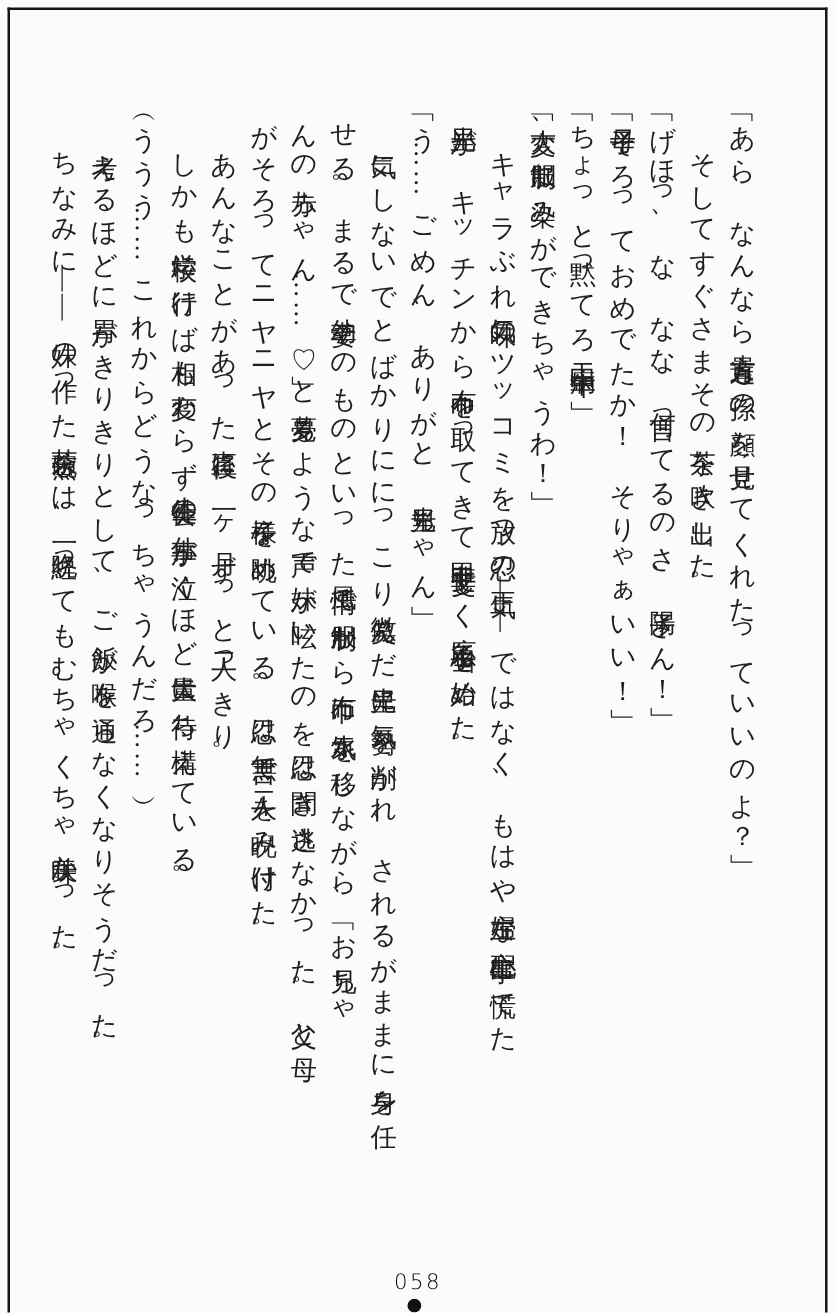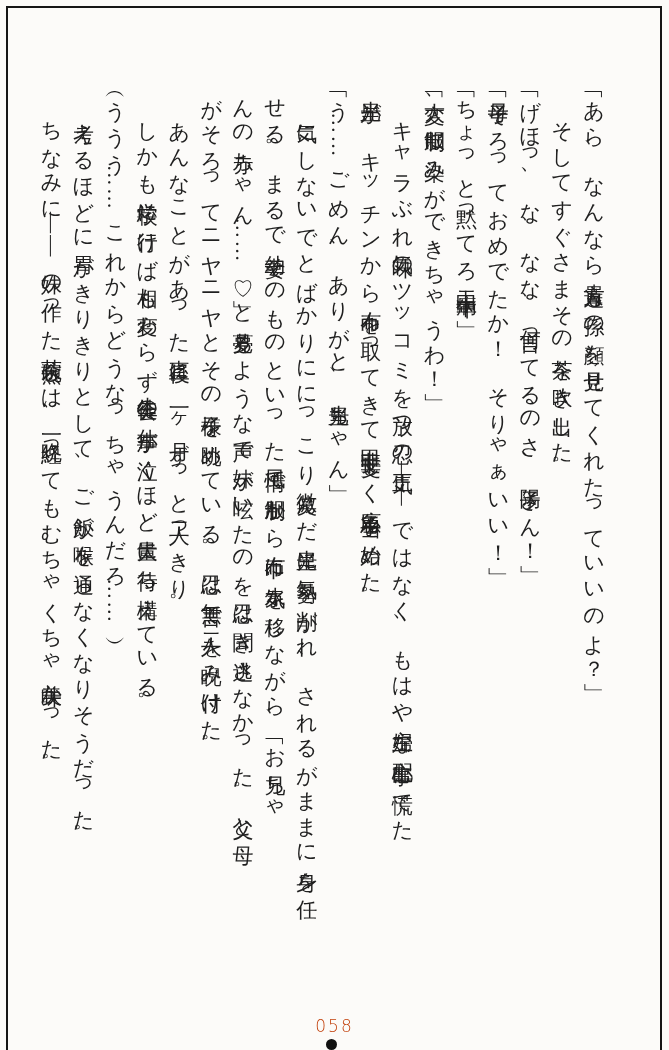--- a/index.html
+++ b/index.html
@@ -43,21 +43,21 @@
   .folio {
     position: absolute;
     top: 1016px;
     left: 0;
     right: 0;
     text-align: center;
     font-family: "DejaVu Sans", sans-serif;
     font-size: 17px;
     font-weight: 300;
     letter-spacing: 2px;
-    color: #c2410c;
+    color: #000000;
   }
   .bind-dot {
     position: absolute;
     top: 1039px;
     left: 50%;
     margin-left: -9px;
     width: 11px;
     height: 11px;
     border-radius: 50%;
     background: #111;

